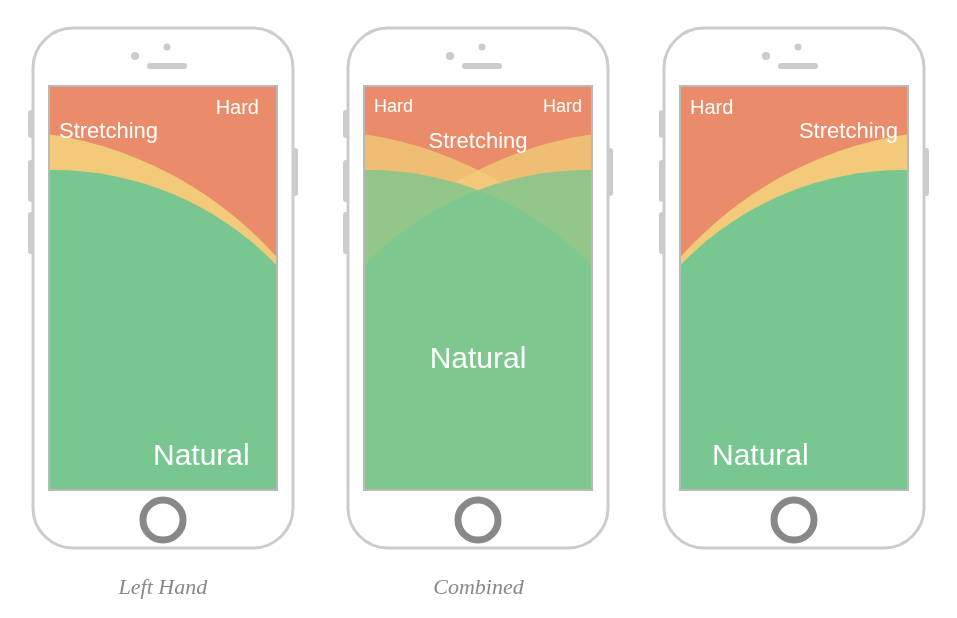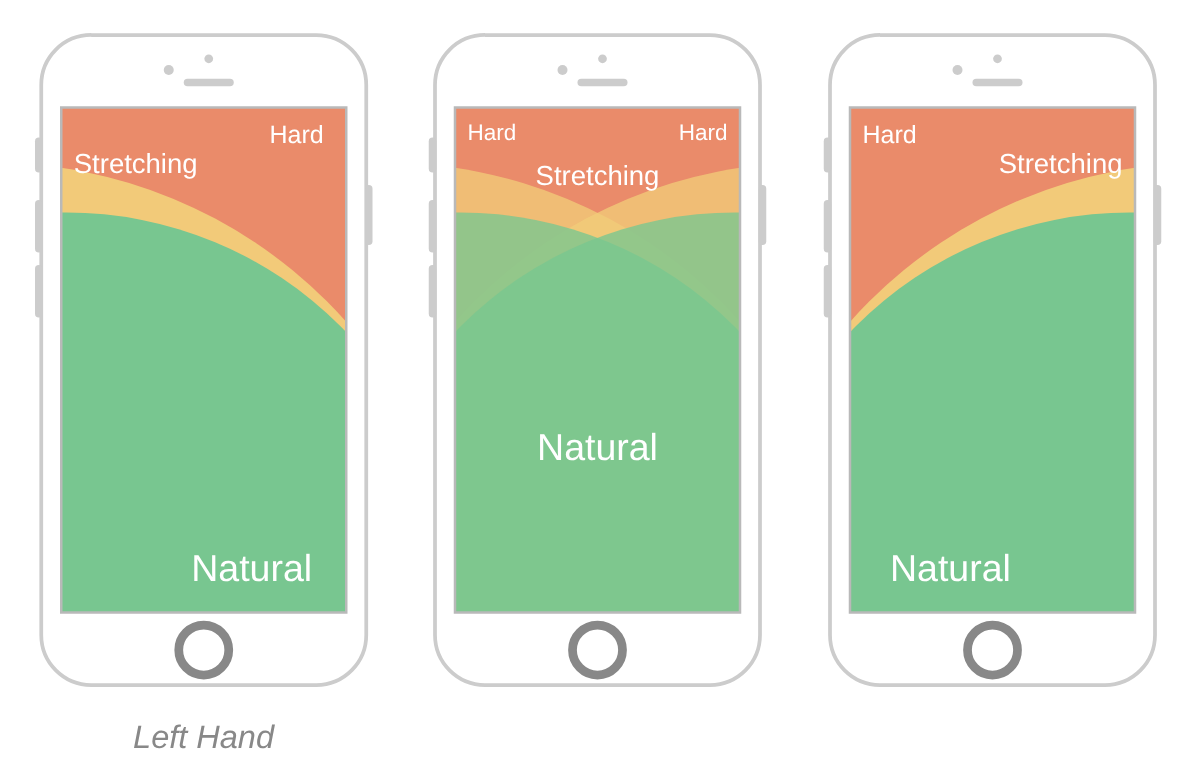--- a/index.html
+++ b/index.html
@@ -17,24 +17,25 @@
     padding: 20px 10px 0 10px;
     gap: 10px;
   }
   .phone-unit {
     display: flex;
     flex-direction: column;
     align-items: center;
   }
   .caption {
     margin-top: 14px;
-    font-size: 26px;
+    font-size: 22px;
     font-style: italic;
     color: #888888;
     font-weight: 400;
+    font-family: Liberation Serif, serif;
   }
   .zone-label {
     fill: #ffffff;
     font-family: "Segoe UI", "Helvetica Neue", Arial, sans-serif;
     font-weight: 400;
   }
 </style>
 </head>
 <body>
 
@@ -101,20 +102,21 @@
         <circle cx="30" cy="460" r="310" fill="#78c690" opacity="0.78"></circle>
         <circle cx="250" cy="460" r="310" fill="#78c690" opacity="0.78"></circle>
 
         <text class="zone-label" x="36" y="92" font-size="18">Hard</text>
         <text class="zone-label" x="244" y="92" font-size="18" text-anchor="end">Hard</text>
         <text class="zone-label" x="140" y="128" font-size="22" text-anchor="middle">Stretching</text>
         <text class="zone-label" x="140" y="348" font-size="30" text-anchor="middle">Natural</text>
       </g>
       <rect x="26" y="66" width="228" height="404" fill="none" stroke="#b9b9b9" stroke-width="2"></rect>
     </svg>
+    <div class="caption">Combined</div>
   </div>
 
   <div class="phone-unit">
     <svg width="280" height="540" viewBox="0 0 280 540">
       <rect x="10" y="8" width="260" height="520" rx="40" ry="40" fill="#ffffff" stroke="#cccccc" stroke-width="3"></rect>
       <rect x="5" y="90" width="6" height="28" rx="3" fill="#cccccc"></rect>
       <rect x="5" y="140" width="6" height="42" rx="3" fill="#cccccc"></rect>
       <rect x="5" y="192" width="6" height="42" rx="3" fill="#cccccc"></rect>
       <rect x="269" y="128" width="6" height="48" rx="3" fill="#cccccc"></rect>
       <circle cx="112" cy="36" r="4" fill="#cccccc"></circle>

